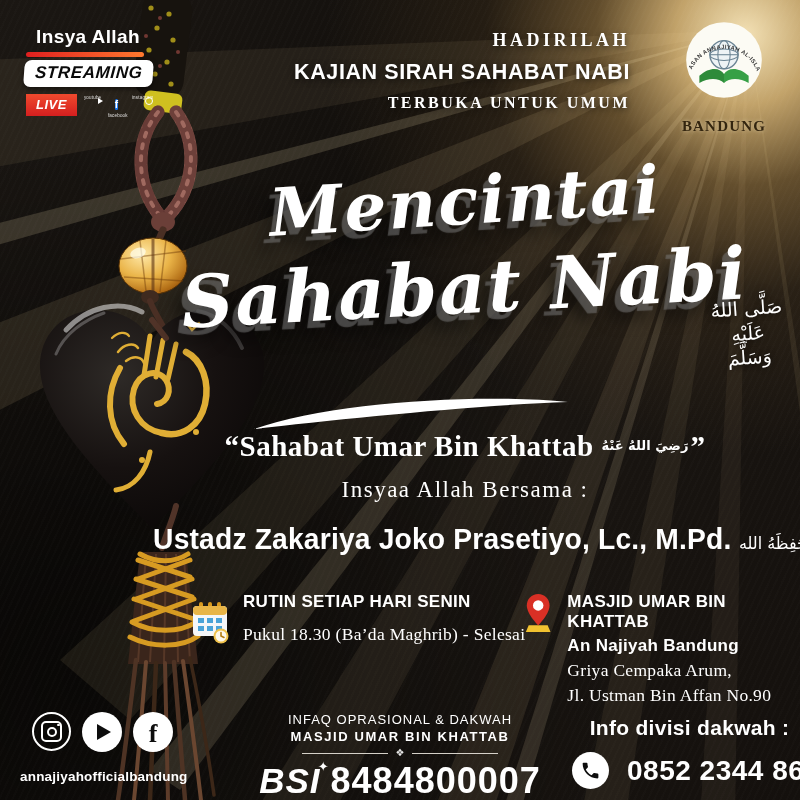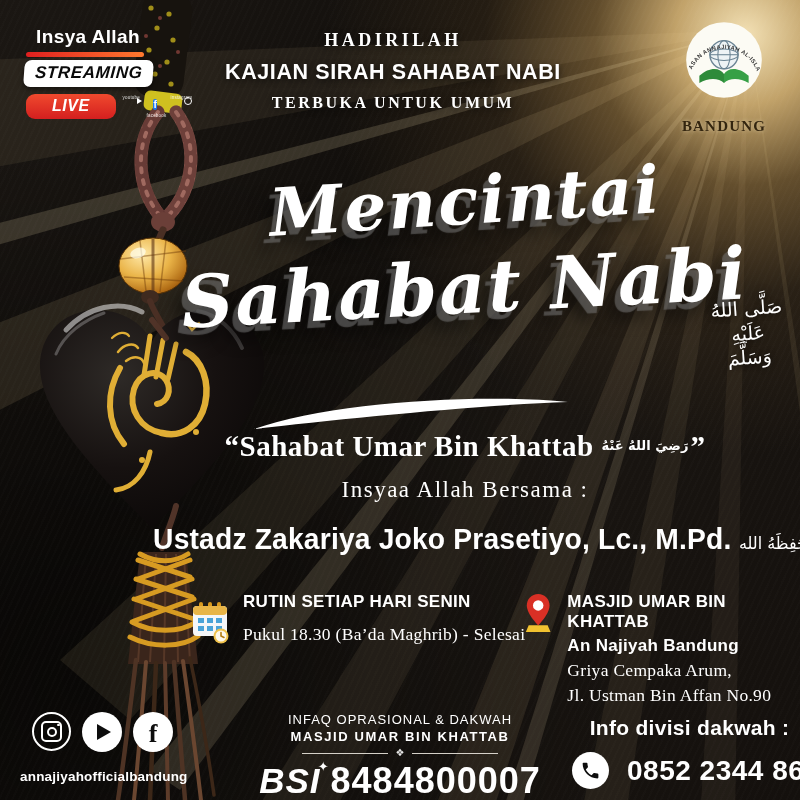--- a/index.html
+++ b/index.html
@@ -23,35 +23,35 @@
 
   
   .stream{left:24px;top:26px;width:150px}
   .stream .heading{font-size:19px;font-weight:700;letter-spacing:.4px;padding-left:12px}
   .stream .redbar{width:118px;height:5px;margin:4px 0 3px 2px;border-radius:3px;
     background:linear-gradient(90deg,#e01f1f,#ff7a2f)}
   .badge{display:inline-block;background:#fff;color:#0a0a0a;border-radius:7px;
     padding:3px 11px 4px;font-size:17px;font-weight:800;font-style:italic;letter-spacing:.6px;
     transform:skewX(-4deg);box-shadow:0 2px 5px rgba(0,0,0,.55)}
   .live-row{display:flex;align-items:flex-start;gap:7px;margin:7px 0 0 2px}
-  .live-pill{background:linear-gradient(180deg,#f04a2e,#d41f1f);border-radius:9px;
-    padding:3px 26px 4px;font-size:16px;font-weight:800;font-style:italic;letter-spacing:.5px}
+  .live-pill{background:linear-gradient(180deg,#f04a2e,#d41f1f);border-radius:0;
+    padding:3px 10px 4px;font-size:13px;font-weight:800;font-style:italic;letter-spacing:.5px}
   .mini{width:17px;text-align:center}
   .mini .mi{width:16px;height:13px;border-radius:3px;position:relative;margin:3px auto 0}
   .mi.yt{background:#e62117}
   .mi.yt::after{content:"";position:absolute;left:6px;top:3.5px;border-left:5px solid #fff;
     border-top:3px solid transparent;border-bottom:3px solid transparent}
   .mi.fb{background:#1877f2;color:#fff;font-weight:700;font-size:10px;line-height:13px}
   .mi.ig{background:radial-gradient(circle at 25% 110%,#fdc468,#df4996 60%,#9b36b7)}
   .mi.ig::after{content:"";position:absolute;left:4.5px;top:3px;width:6px;height:6px;
     border:1.3px solid #fff;border-radius:50%}
   .mini .ml{font-size:4.5px;letter-spacing:.2px;opacity:.85;margin-top:1px}
 
   
-  .header{left:168px;top:30px;width:450px;text-align:center;text-shadow:0 2px 6px rgba(0,0,0,.6)}
+  .header{left:180px;top:30px;width:450px;text-align:right;text-shadow:0 2px 6px rgba(0,0,0,.6)}
   .header .h1{font-family:"Liberation Serif",serif;font-size:18px;letter-spacing:3.5px;font-weight:600}
   .header .h2{font-size:21.5px;font-weight:800;letter-spacing:.6px;margin-top:9px}
   .header .h3{font-family:"Liberation Serif",serif;font-size:16px;letter-spacing:2.5px;margin-top:9px;font-weight:600}
 
   
   .orglogo{right:14px;top:16px;width:124px;text-align:center}
   .orglogo .city{font-family:"Liberation Serif",serif;font-weight:700;font-size:15px;
     letter-spacing:1.2px;color:#33250f;margin-top:14px;text-shadow:0 0 4px rgba(255,240,200,.6)}
 
   

